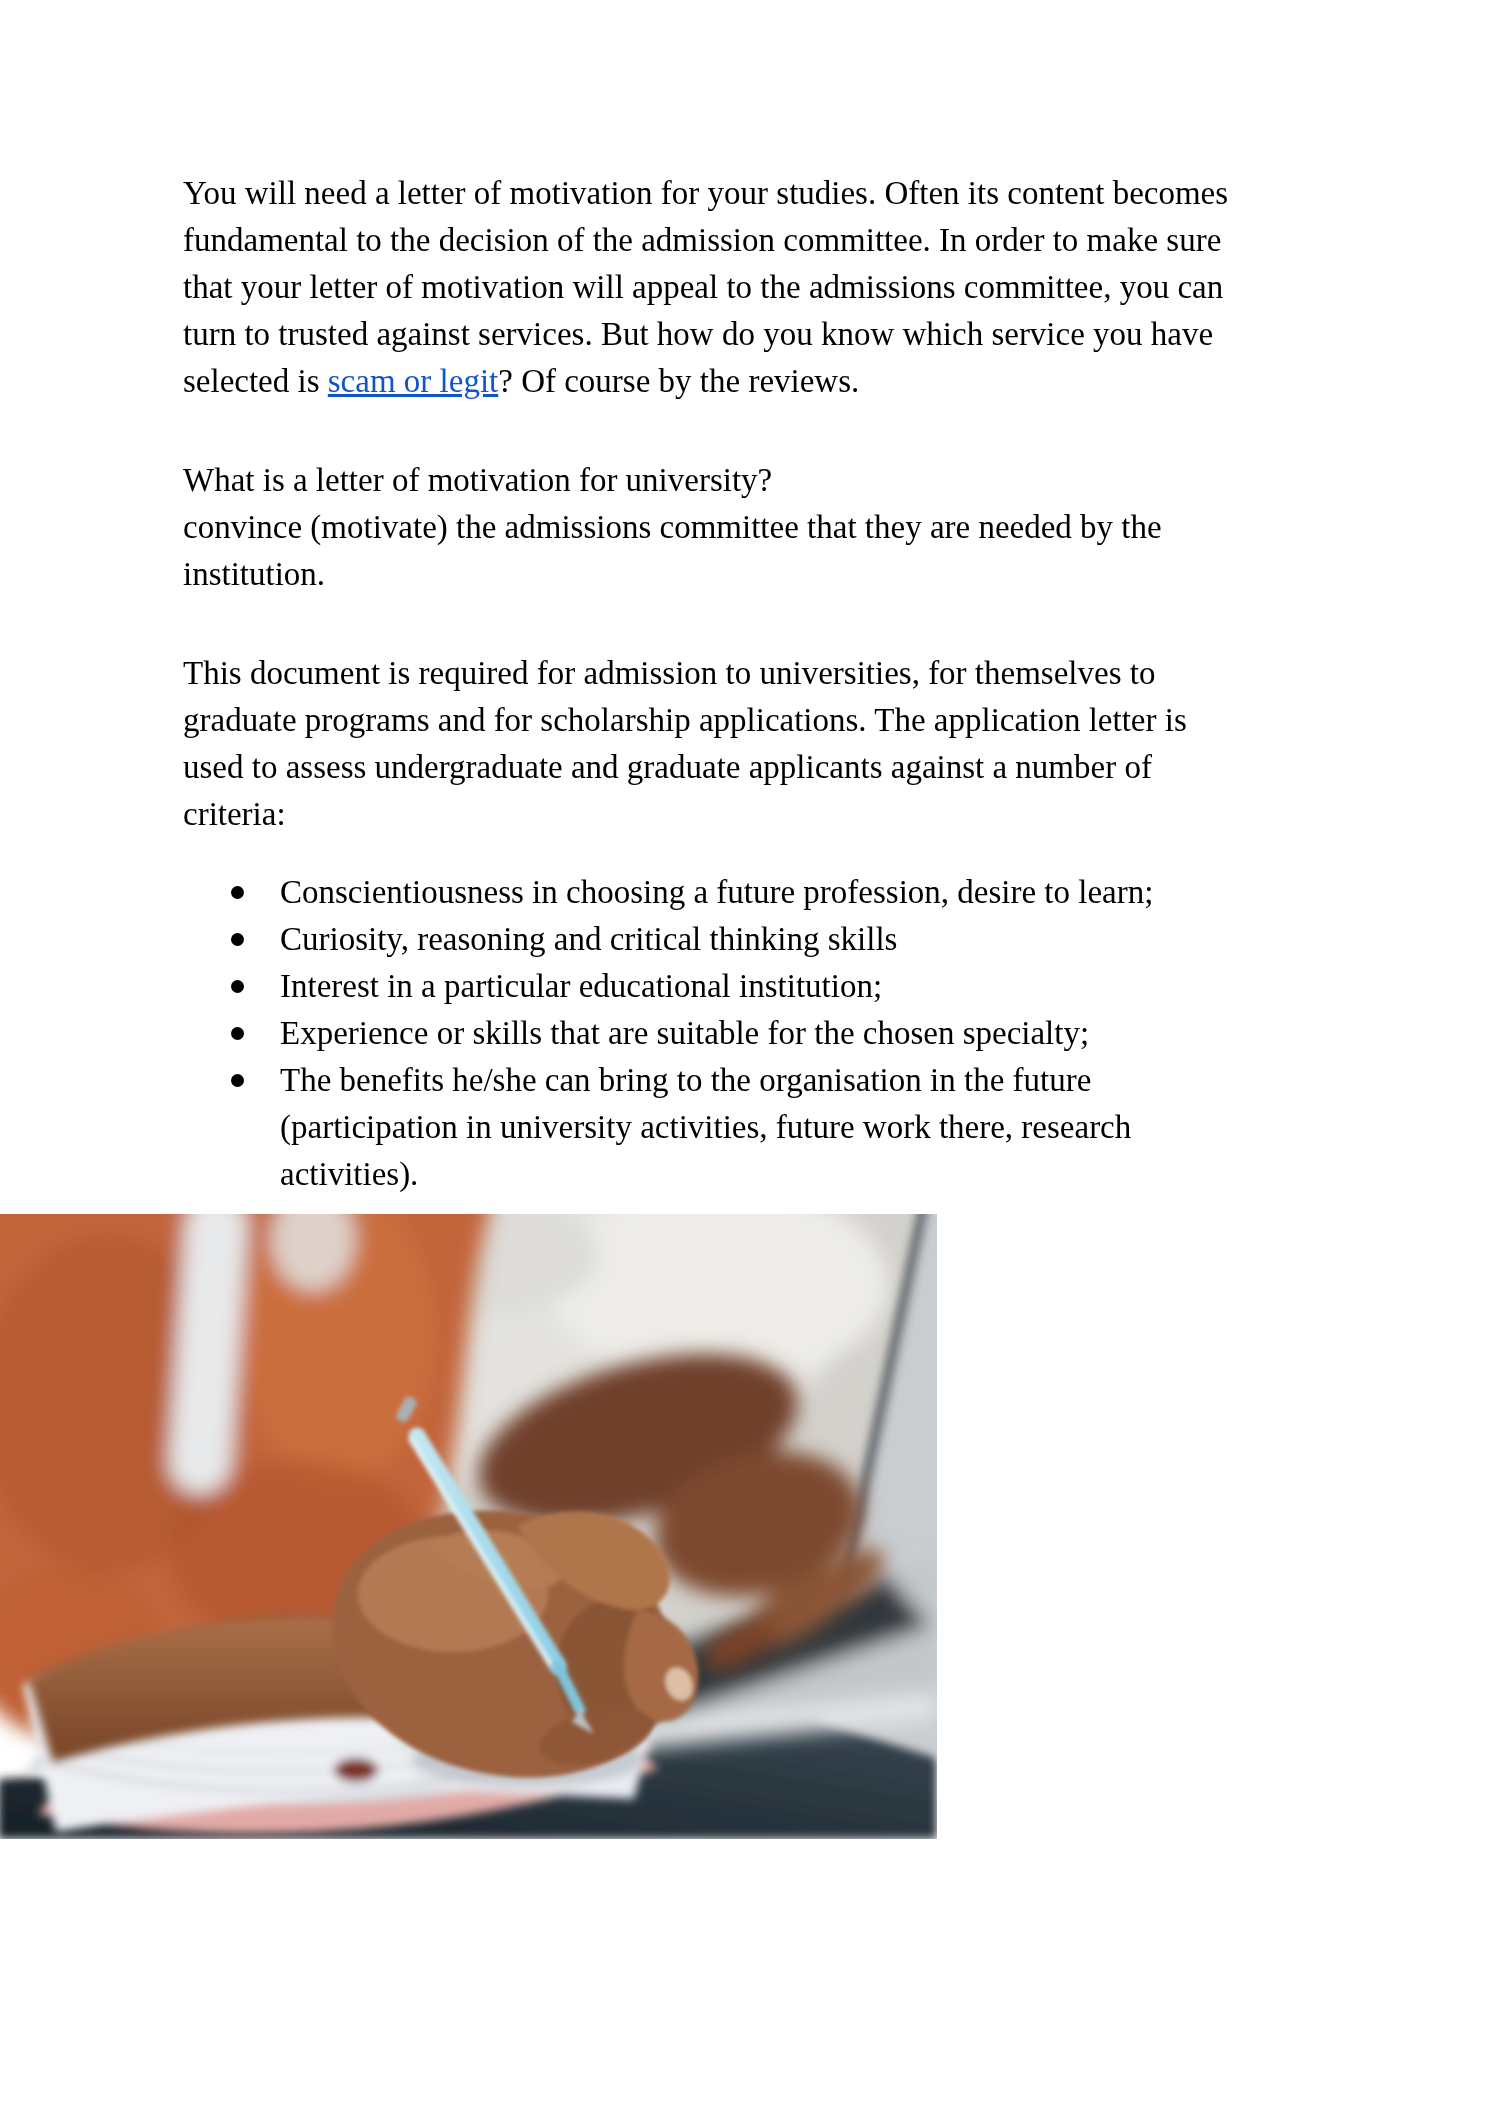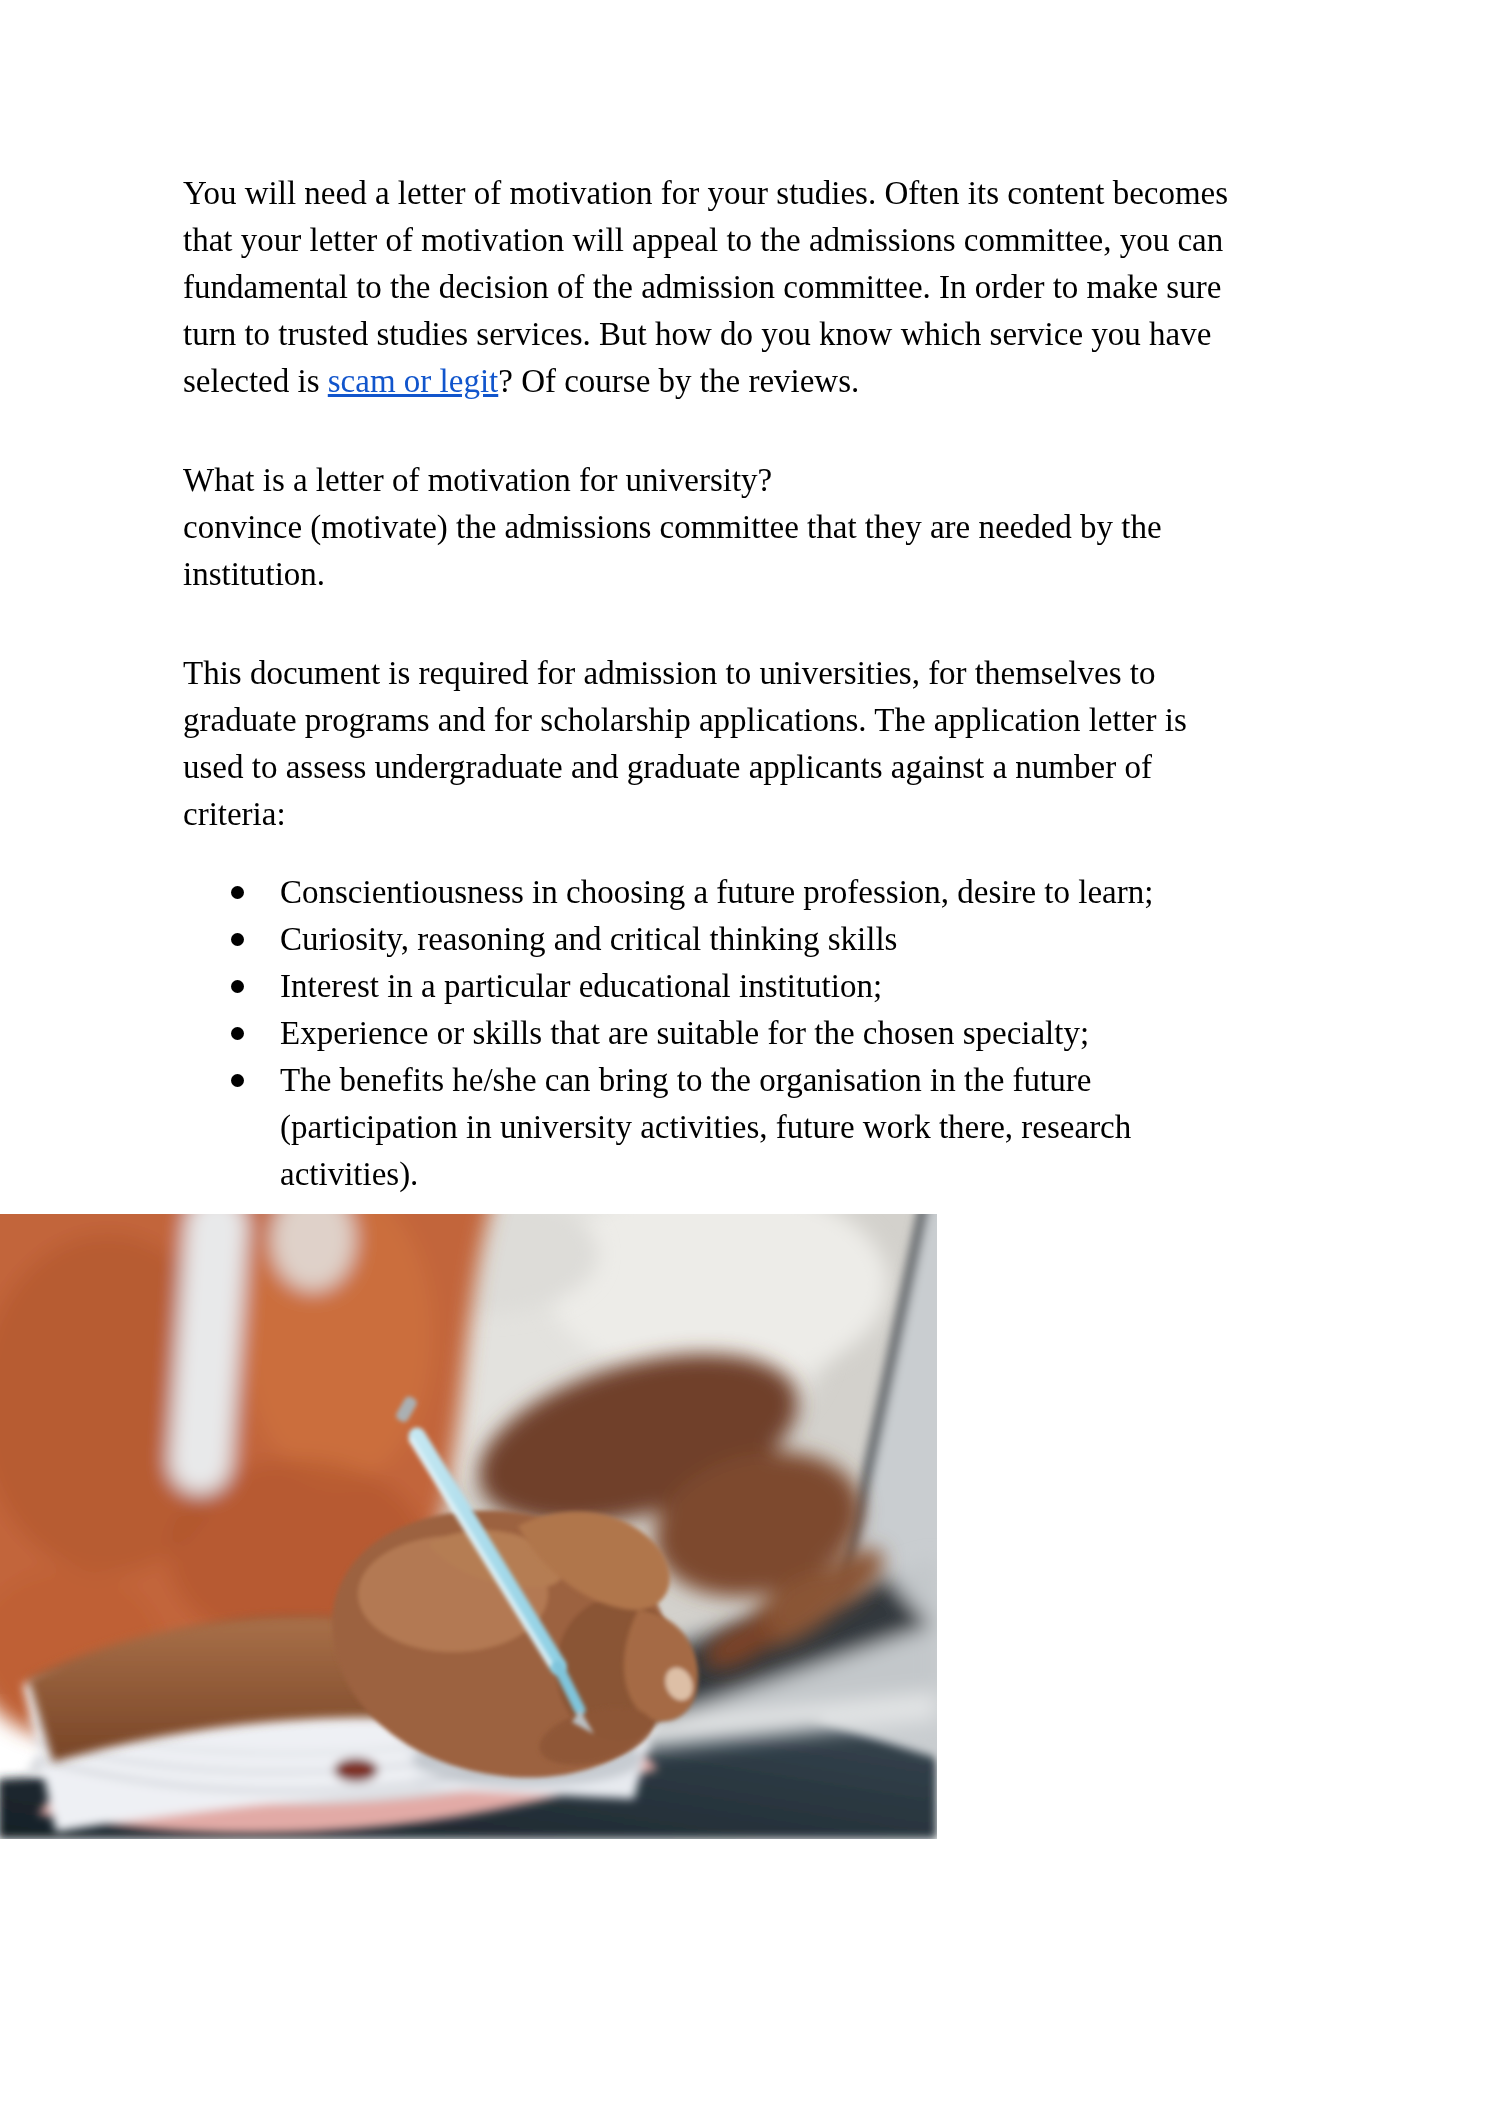--- a/index.html
+++ b/index.html
@@ -45,23 +45,23 @@
     line-height:0;
   }
 </style>
 </head>
 <body>
 
 <div class="page">
   <div class="doc">
       <div class="para">
         <div class="text-line"><span>You will need a letter of motivation for your studies. Often its content becomes</span></div>
+        <div class="text-line"><span>fundamental to the decision of the admission committee. In order to make sure</span></div>
         <div class="text-line"><span>that your letter of motivation will appeal to the admissions committee, you can</span></div>
-        <div class="text-line"><span>fundamental to the decision of the admission committee. In order to make sure</span></div>
-        <div class="text-line"><span>turn to trusted studies services.  But how do you know which service you have</span></div>
+        <div class="text-line"><span>turn to trusted against services.  But how do you know which service you have</span></div>
         <div class="text-line"><span>selected is </span><a class="text-link" href="#">scam or legit</a><span>? Of course by the reviews.</span></div>
       </div>
       <div class="para">
         <div class="text-line"><span>What is a letter of motivation for university?</span></div>
         <div class="text-line"><span>convince (motivate) the admissions committee that they are needed by the</span></div>
         <div class="text-line"><span>institution.</span></div>
       </div>
       <div class="para">
         <div class="text-line"><span>This document is required for admission to universities, for themselves to</span></div>
         <div class="text-line"><span>graduate programs and for scholarship applications. The application letter is</span></div>

